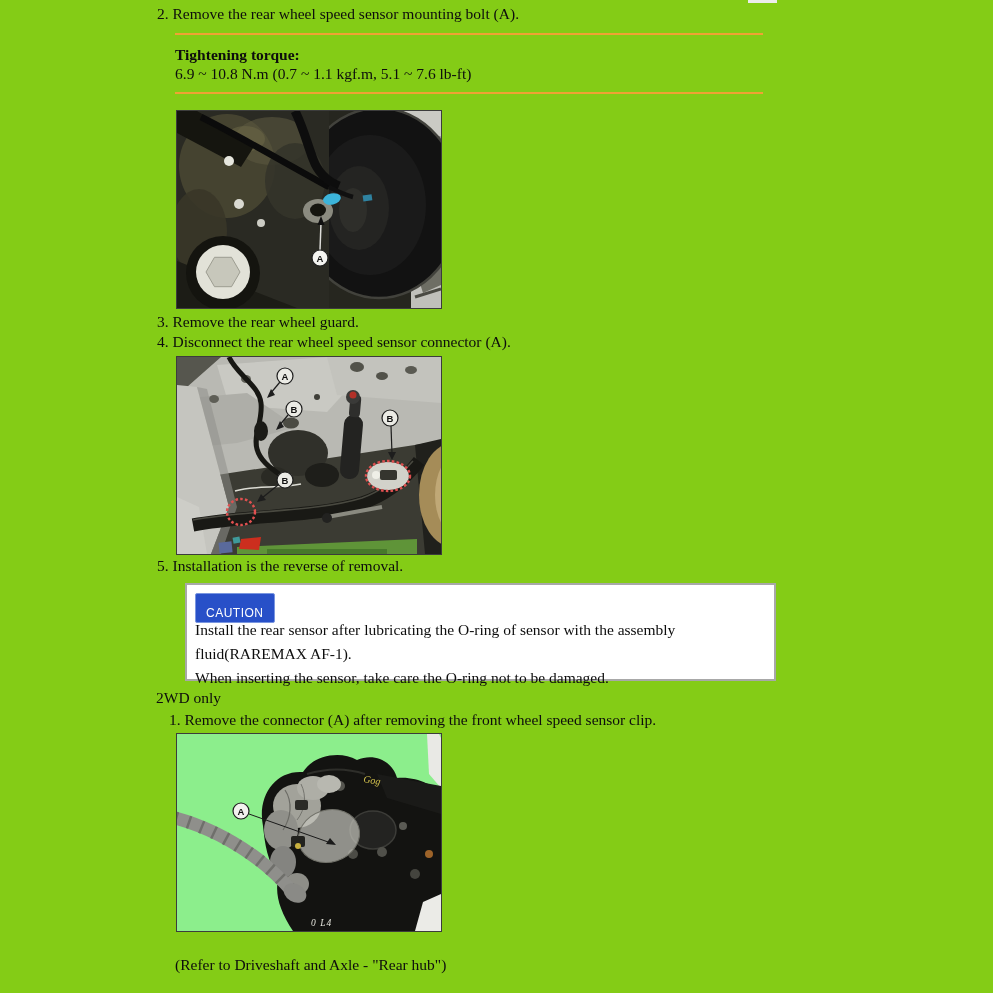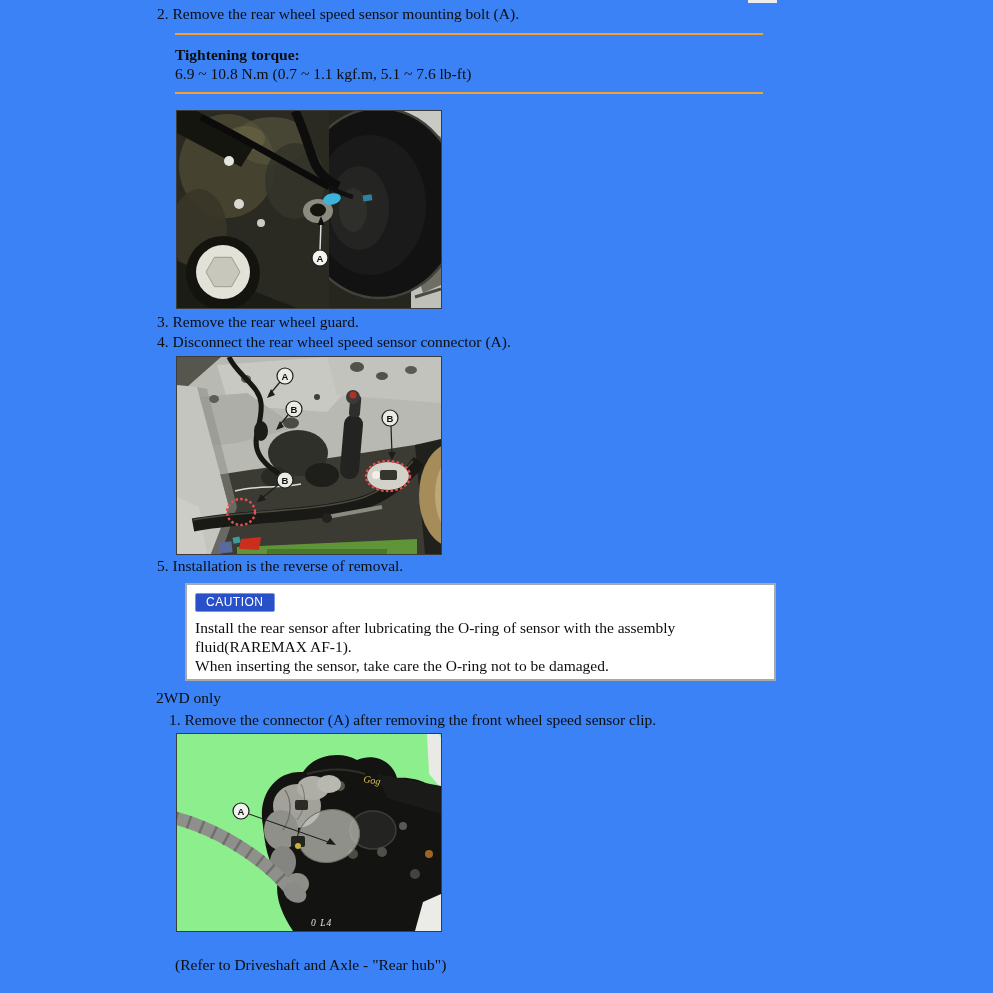--- a/index.html
+++ b/index.html
@@ -1,27 +1,27 @@
 <!DOCTYPE html>
 <html><head>
 <meta charset="utf-8">
 <style>
   html,body{margin:0;padding:0;background:#ffffff;}
-  .page{position:relative;width:993px;height:993px;background:#3b82f6;overflow:hidden;
+  .page{position:relative;width:993px;height:993px;background:#84cc16;overflow:hidden;
         font-family:"Liberation Serif", serif;color:#0d0d0d;}
   .t{position:absolute;font-size:15.5px;line-height:20px;white-space:nowrap;}
   .b{font-weight:bold;}
   .hr{position:absolute;left:175px;width:588px;height:2px;background:#F0A234;}
   .fig{position:absolute;left:176px;width:264px;height:197px;border:1px solid #3c3c3c;background:#222;}
   .fig svg{display:block;width:264px;height:197px;}
   .caution{position:absolute;left:185px;top:583px;width:587px;height:94px;border:2px solid #a8a8a8;background:#fff;}
   .caution-badge{position:absolute;left:8px;top:8px;background:#2850C8;border:1px solid #7a96e0;color:#fff;
-        font-family:"Liberation Sans", sans-serif;font-size:12px;line-height:14px;padding:1px 10px 2px;
+        font-family:"Liberation Sans", sans-serif;font-size:12px;line-height:14px;padding:12px 10px 2px;
         border-radius:2px;letter-spacing:0.5px;}
-  .caution-body{position:absolute;left:8px;top:33px;width:576px;font-size:15.5px;line-height:19px;}
+  .caution-body{position:absolute;left:8px;top:33px;width:576px;font-size:15.5px;line-height:24px;}
   .top-artifact{position:absolute;left:748px;top:0;width:29px;height:3px;background:#ececec;}
   .co-txt{font-family:"Liberation Sans", sans-serif;font-weight:bold;font-size:9.5px;}
 </style>
 </head>
 <body>
 
 <div class="page">
 
   <div class="top-artifact"></div>
 

